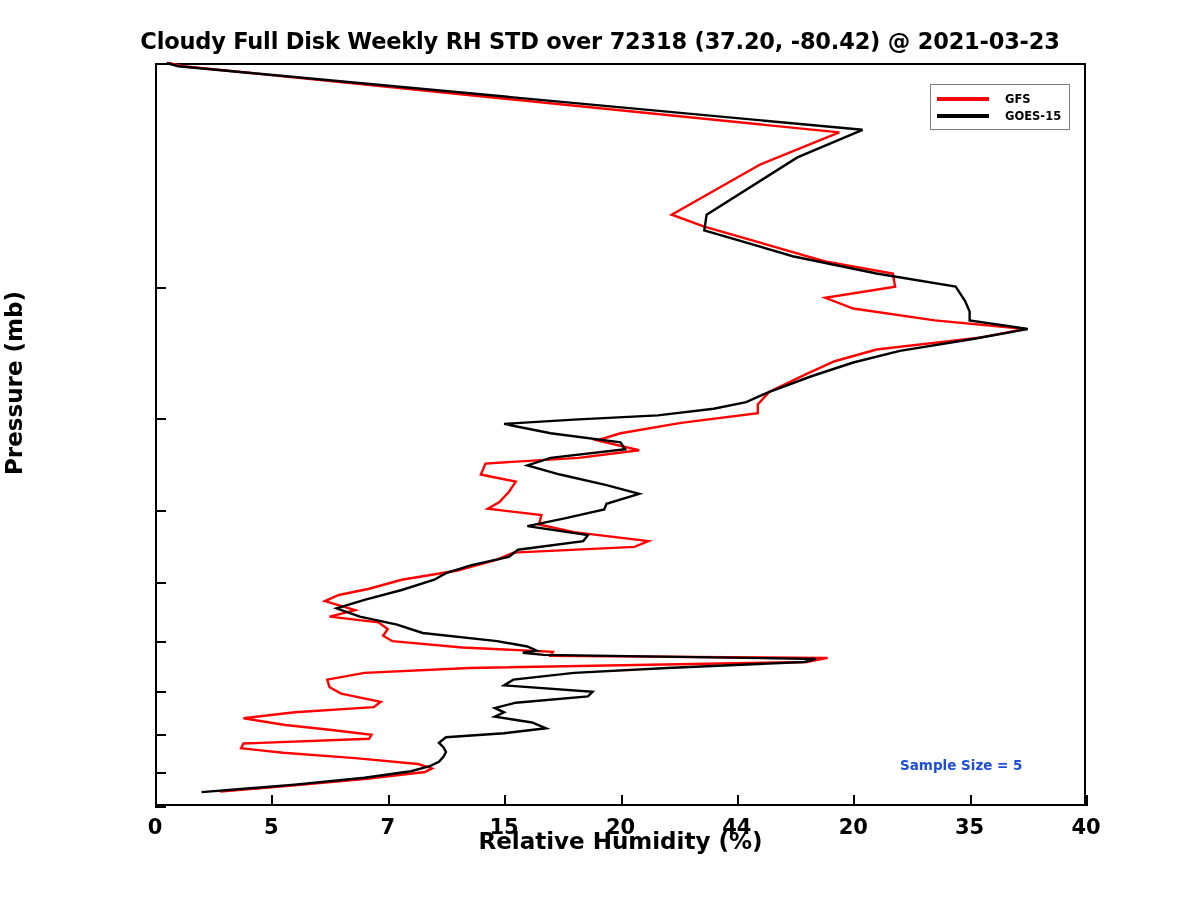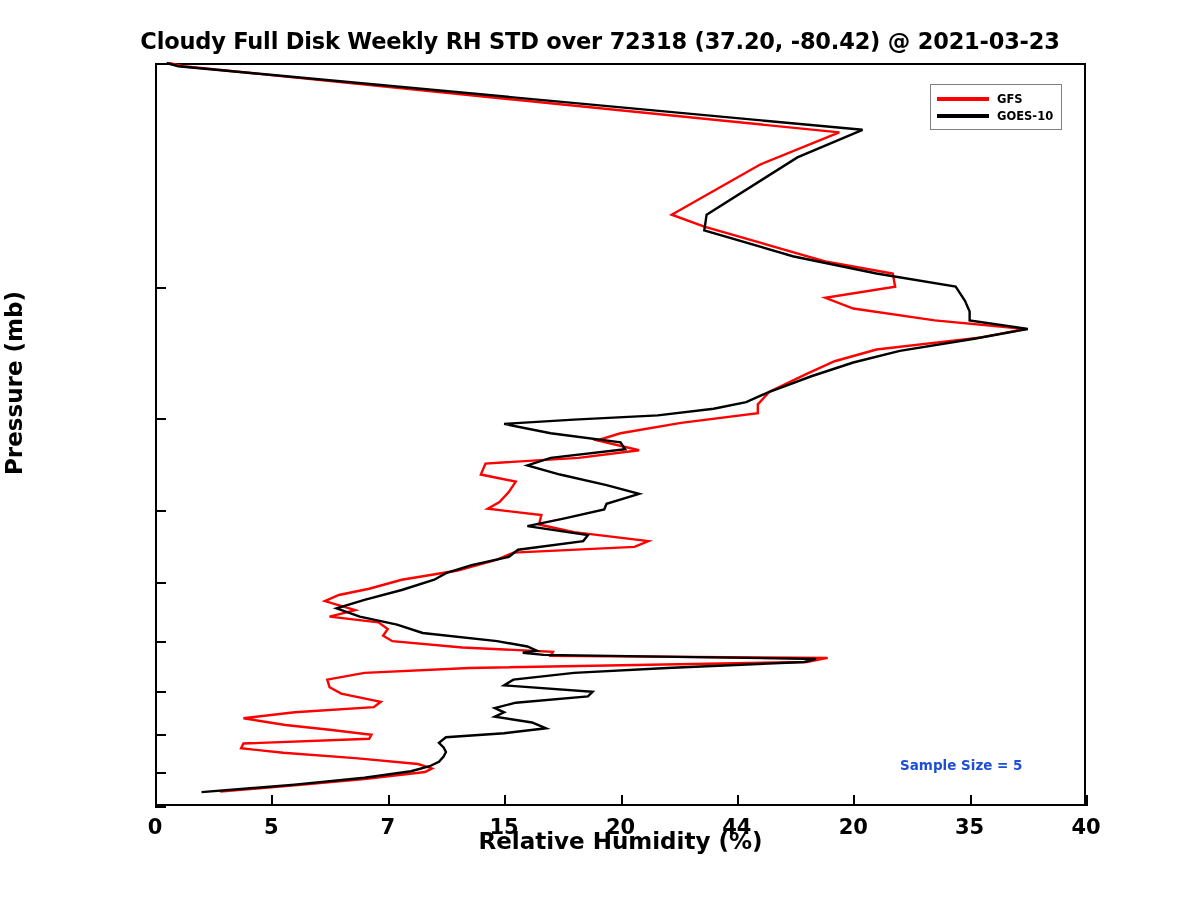--- a/index.html
+++ b/index.html
@@ -106,20 +106,21 @@
     left: 775px;
     top: 21px;
     border: 1.6px solid #808080;
     background: #ffffff;
     padding: 5px 8px 5px 6px;
   }
   .legend-row {
     display: flex;
     align-items: center;
     height: 17px;
+    gap: 8px;
   }
   .legend-swatch {
     width: 52px;
     height: 0;
     margin-right: 8px;
   }
   .legend-text {
     font-size: 11.5px;
     font-weight: bold;
     color: #000000;
@@ -189,20 +190,20 @@
         <div class="tick-label-x" style="left: 931px;">40</div>
       </div>
 
     <div id="legend-box">
       <div class="legend-row">
         <div class="legend-swatch" style="border-top: 4px solid rgb(255, 0, 0);"></div>
         <div class="legend-text">GFS</div>
       </div>
       <div class="legend-row">
         <div class="legend-swatch" style="border-top: 4px solid rgb(0, 0, 0);"></div>
-        <div class="legend-text">GOES-10</div>
+        <div class="legend-text">GOES-15</div>
       </div>
     </div>
 
     <div id="sample-size">Sample Size = 5</div>
 
   </div>
 </div>
 
 </body></html>

